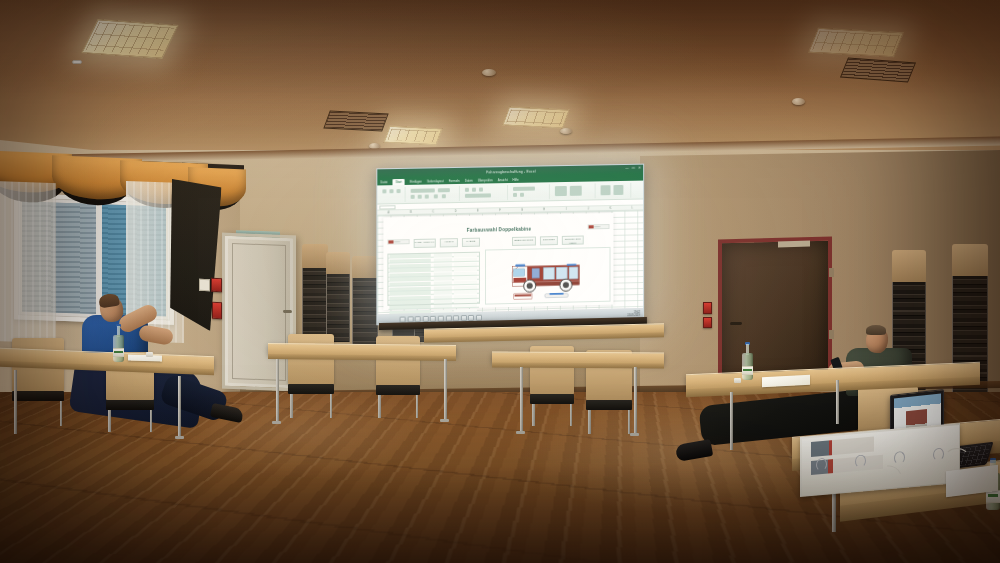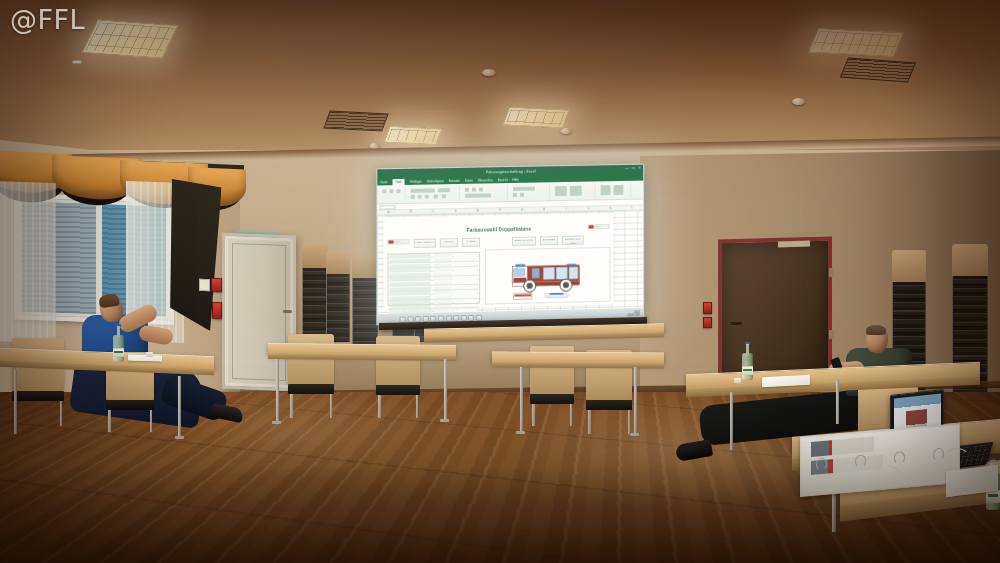--- a/index.html
+++ b/index.html
@@ -1068,15 +1068,14 @@
         <span class="ring"></span>
       </div>
     </div>
   </div>
   <div class="paper" style="left:946px; top:468px; width:52px; height:26px; transform:skewY(-7deg);"></div>
   <div class="cable" style="left:944px; top:448px; width:26px; height:22px;"></div>
   <div class="cable" style="left:880px; top:466px; width:22px; height:18px; transform:rotate(30deg);"></div>
 
   <div class="grade"></div>
   <div class="vignette"></div>
-  <div class="watermark">@FFL</div>
 
 </div>
 
 </body></html>

